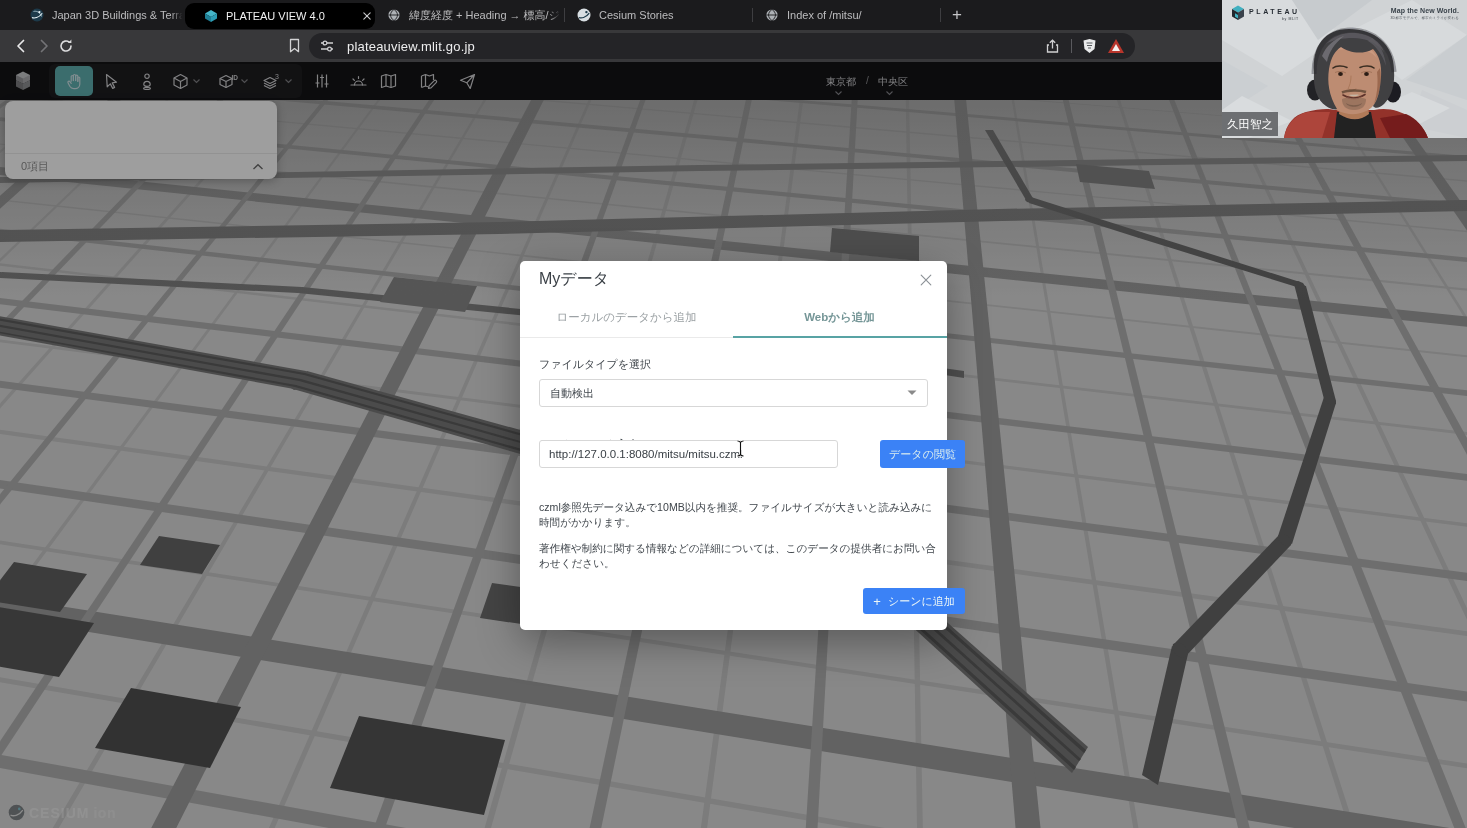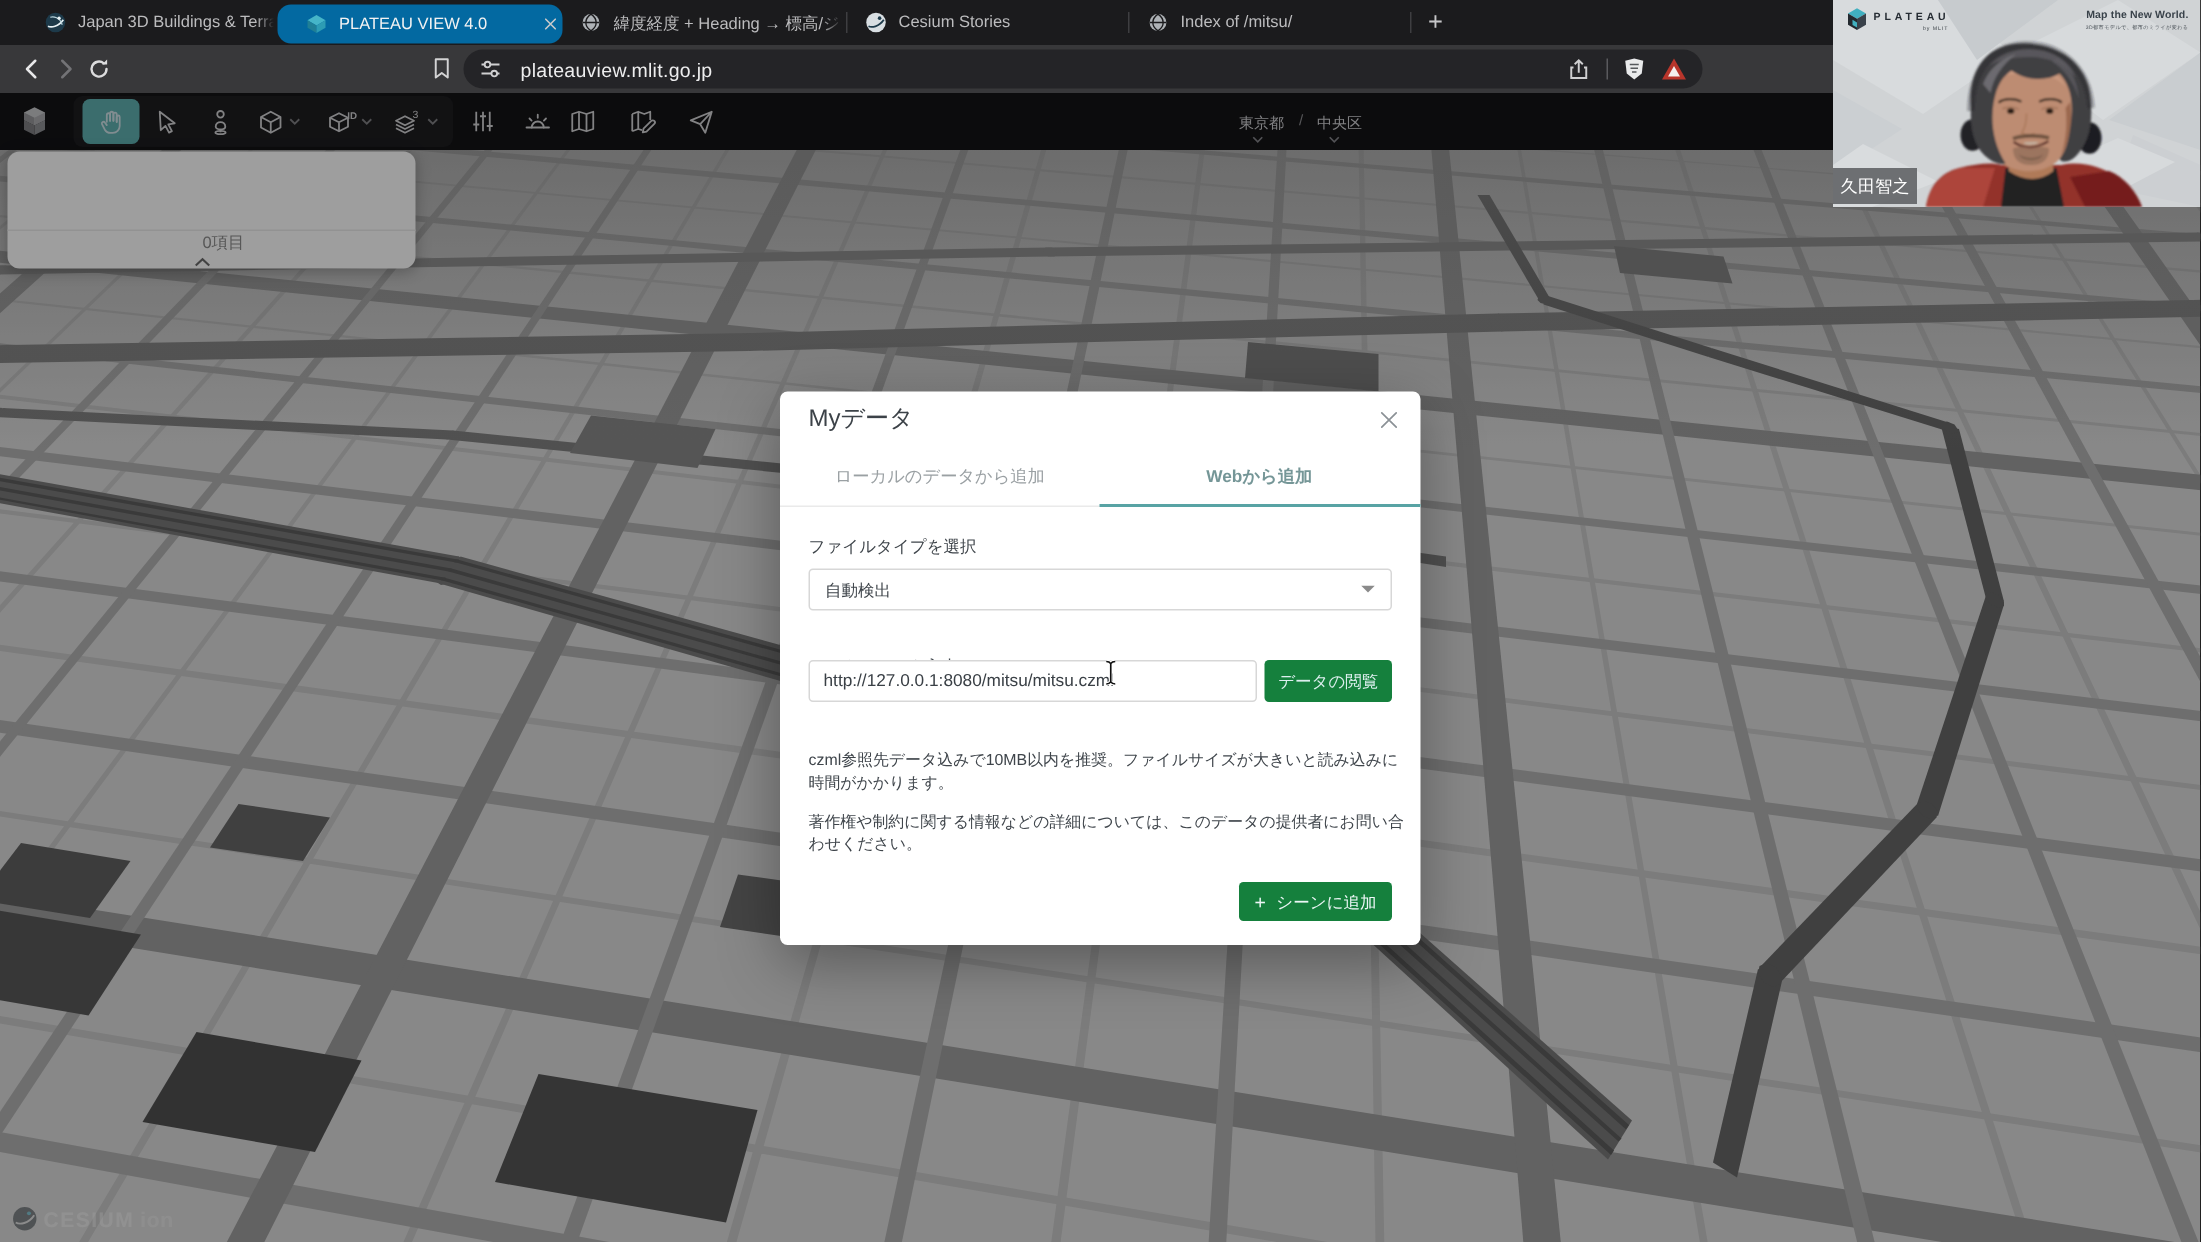--- a/index.html
+++ b/index.html
@@ -8,21 +8,21 @@
     font-family:"Liberation Sans",sans-serif;background:#101012;}
   svg{display:block;}
 
   
   .tabbar{position:absolute;left:0;top:0;width:1467px;height:30px;background:#1b1b1d;}
   .tab{position:absolute;top:0;height:30px;display:flex;align-items:center;overflow:hidden;}
   .tab .fav{flex:0 0 auto;width:14px;height:14px;margin-right:8px;}
   .tab .t{font-size:11px;color:#bcbcbe;white-space:nowrap;overflow:hidden;flex:1 1 auto;
     -webkit-mask-image:linear-gradient(90deg,#000 90%,transparent 99%);
     mask-image:linear-gradient(90deg,#000 90%,transparent 99%);}
-  .tab.active{background:#0369a1;border-radius:9px;top:3px;height:26px;}
+  .tab.active{background:#000000;border-radius:9px;top:3px;height:26px;}
   .tab.active .t{color:#f2f2f2;font-weight:500;}
   .tabsep{position:absolute;top:8px;width:1px;height:14px;background:#3e3e41;}
   .newtab{position:absolute;top:4px;width:22px;height:22px;color:#c6c6c8;font-size:17px;
     display:flex;align-items:center;justify-content:center;font-weight:300;}
   .tabclose{flex:0 0 auto;width:16px;height:16px;margin-left:8px;color:#cfcfcf;font-size:12px;
     display:flex;align-items:center;justify-content:center;}
 
   
   .addressbar{position:absolute;left:0;top:30px;width:1467px;height:40px;background:#38383a;}
   .navbtn{position:absolute;top:7px;}
@@ -44,21 +44,21 @@
   .map{position:absolute;left:0;top:100px;width:1467px;height:728px;overflow:hidden;}
 
   
   .searchpanel{position:absolute;left:5px;top:101px;width:272px;height:78px;background:#fff;
     border-radius:8px;box-shadow:0 2px 10px rgba(0,0,0,.25);}
   .searchrow{position:absolute;left:0;top:0;width:272px;height:52px;display:flex;align-items:center;}
   .searchph{font-size:11px;color:#b3b3b3;margin-left:6px;flex:1;white-space:nowrap;overflow:hidden;letter-spacing:0;}
   .kbd{font-size:10px;color:#bdbdbd;border:1px solid #dcdcdc;border-radius:4px;
     padding:3px 6px;margin-right:5px;white-space:nowrap;}
   .searchdiv{position:absolute;left:0;top:52px;width:272px;height:1px;background:#ececec;}
-  .itemrow{position:absolute;left:0;top:53px;width:272px;height:25px;display:flex;align-items:center;flex-direction:column;}
+  .itemrow{position:absolute;left:0;top:53px;width:272px;height:25px;display:flex;align-items:center;}
   .itemcount{font-size:11px;color:#8f8f8f;margin-left:16px;flex:1;}
 
   
   .cesium-attr{position:absolute;left:8px;top:704px;display:flex;align-items:center;opacity:.6;}
   .cesium-attr .ces{font-size:14px;font-weight:700;color:rgba(255,255,255,.72);letter-spacing:1px;margin-left:4px;}
   .cesium-attr .ion{font-size:14px;font-weight:700;color:rgba(255,255,255,.5);margin-left:4px;letter-spacing:.5px;}
 
   
   .backdrop{position:absolute;left:0;top:62px;width:1467px;height:766px;background:rgba(0,0,0,.38);}
   .modal{position:absolute;left:520px;top:261px;width:427px;height:369px;background:#fff;border-radius:5px;
@@ -70,22 +70,22 @@
     font-size:11.5px;color:#9aa0a3;}
   .mtab.active{color:#759697;font-weight:700;}
   .mtab-underline{position:absolute;left:213px;top:40px;width:214px;height:2px;background:#58a3a4;}
   .mlabel{position:absolute;left:19px;font-size:11px;color:#3f454b;}
   .mselect{position:absolute;left:19px;top:118px;width:389px;height:28px;border:1px solid #d7d7d7;border-radius:3px;
     background:#fff;display:flex;align-items:center;}
   .mselect .val{font-size:11px;color:#3f454b;margin-left:10px;flex:1;}
   .minput{position:absolute;left:19px;top:179px;width:299px;height:28px;border:1px solid #d7d7d7;border-radius:3px;
     background:#fff;display:flex;align-items:center;}
   .minput .val{font-size:11.5px;color:#3a4046;margin-left:9px;white-space:nowrap;}
-  .btn-teal{background:#15803d;border-radius:3px;display:flex;align-items:center;justify-content:center;
-    font-size:11px;color:#ddefef;}
+  .btn-teal{background:#3b82f6;border-radius:3px;display:flex;align-items:center;justify-content:center;
+    font-size:11px;color:#ddefef;margin-left:37px;}
   .btn-browse{position:absolute;left:323px;top:179px;width:85px;height:28px;}
   .btn-add{position:absolute;left:306px;top:327px;width:102px;height:26px;color:#ecf6f6;}
   .mnote{position:absolute;left:19px;width:398px;font-size:10.6px;line-height:14.6px;color:#3f454b;
     letter-spacing:0;}
   .ibeam{position:absolute;left:216px;top:179px;}
 
   
   .note1{top:239px;}
   .note2{top:280px;}
 

